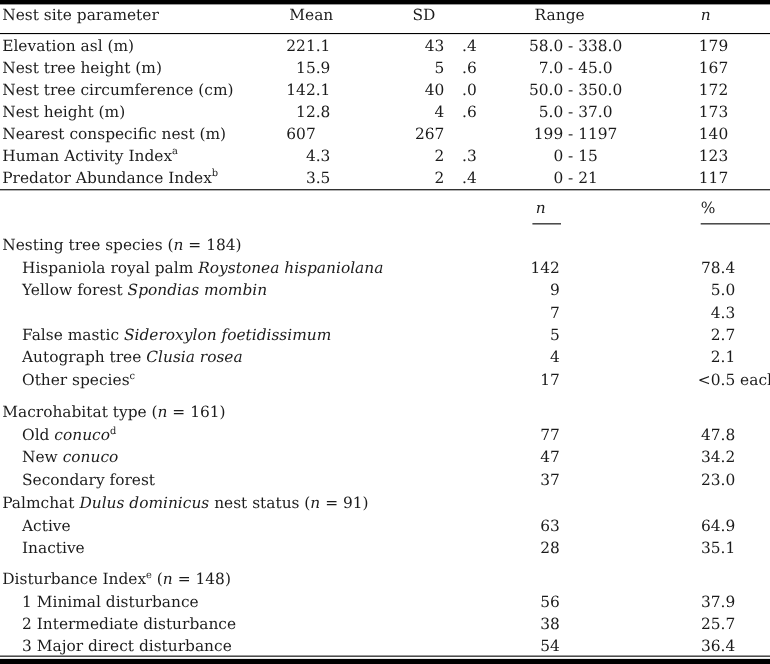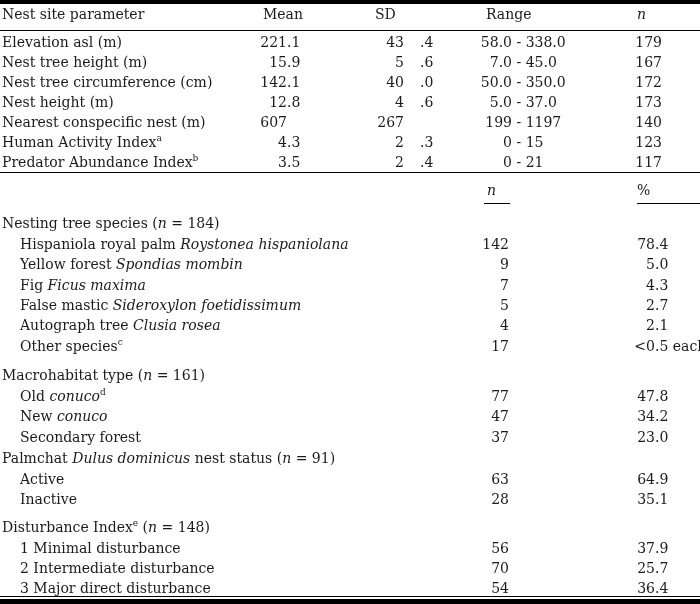--- a/index.html
+++ b/index.html
@@ -194,21 +194,20 @@
   </div>
   <div class="row" style="top:257px">
     <span class="lbl ind"><span>Yellow forest </span><i>Spondias mombin</i></span>
     <span class="cell c-n2">9</span>
     <span class="cell c-pct dec">
         <span class="ip">5</span>
         <span class="fp">.0</span>
       </span>
   </div>
   <div class="row" style="top:278px">
-    <span class="lbl ind"><span>Fig </span><i>Ficus maxima</i></span>
     <span class="cell c-n2">7</span>
     <span class="cell c-pct dec">
         <span class="ip">4</span>
         <span class="fp">.3</span>
       </span>
   </div>
   <div class="row" style="top:298px">
     <span class="lbl ind"><span>False mastic </span><i>Sideroxylon foetidissimum</i></span>
     <span class="cell c-n2">5</span>
     <span class="cell c-pct dec">
@@ -287,21 +286,21 @@
   <div class="row" style="top:541px">
     <span class="lbl ind"><span>1 Minimal disturbance</span></span>
     <span class="cell c-n2">56</span>
     <span class="cell c-pct dec">
         <span class="ip">37</span>
         <span class="fp">.9</span>
       </span>
   </div>
   <div class="row" style="top:561px">
     <span class="lbl ind"><span>2 Intermediate disturbance</span></span>
-    <span class="cell c-n2">70</span>
+    <span class="cell c-n2">38</span>
     <span class="cell c-pct dec">
         <span class="ip">25</span>
         <span class="fp">.7</span>
       </span>
   </div>
   <div class="row" style="top:581px">
     <span class="lbl ind"><span>3 Major direct disturbance</span></span>
     <span class="cell c-n2">54</span>
     <span class="cell c-pct dec">
         <span class="ip">36</span>

